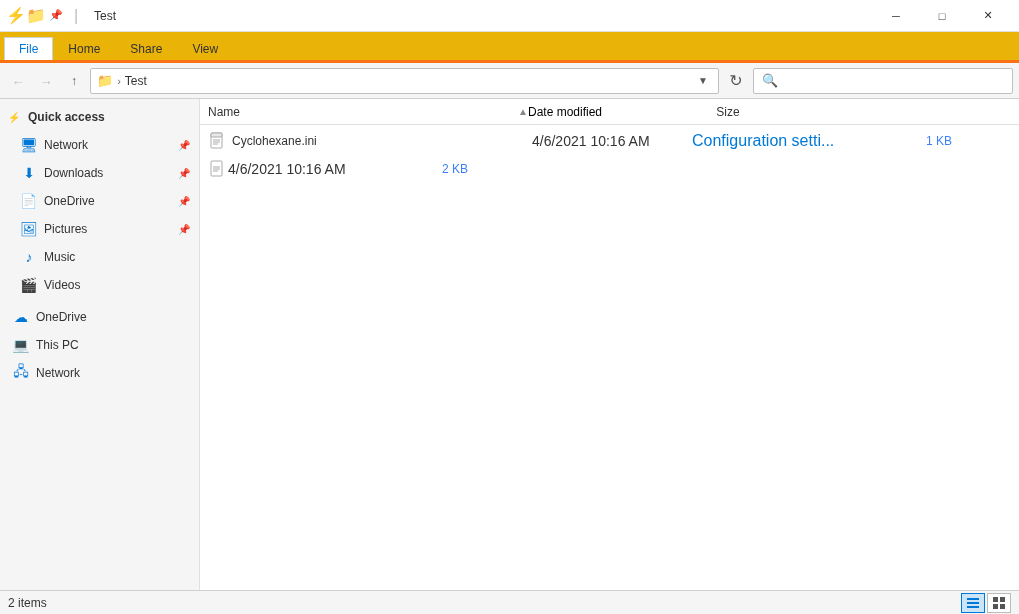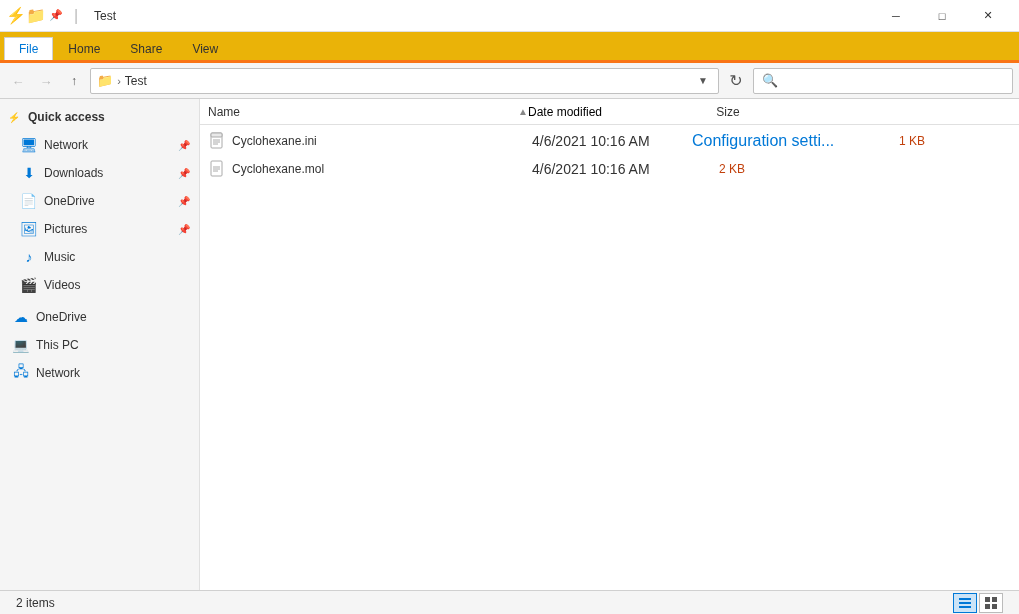--- a/index.html
+++ b/index.html
@@ -58,24 +58,24 @@
     .col-name { width: 320px; display: flex; align-items: center; font-size: 12px; color: #333; font-weight: 400; justify-content: space-between; }
     .col-date { width: 160px; font-size: 12px; color: #000000; }
     .col-type { width: 180px; font-size: 12px; color: #333; }
     .col-size { width: 80px; font-size: 12px; color: #333; text-align: center; }
     .file-list { flex: 1; overflow-y: auto; padding: 2px 0; }
     .file-row { display: flex; align-items: center; height: 28px; padding: 0 8px; cursor: pointer; }
     .file-icon { width: 20px; height: 20px; display: flex; align-items: center; justify-content: center; flex-shrink: 0; }
     .file-name { width: 300px; font-size: 12px; color: #333; margin-left: 4px; }
     .file-date { width: 160px; font-size: 14px; color: #333; }
     .file-type { width: 180px; font-size: 16px; color: #0078d7; }
-    .file-size { width: 80px; font-size: 12px; color: #c2410c; text-align: center; }
-
-    
-    .status-bar { height: 24px; background: #f5f5f5; border-top: 1px solid #d0d0d0; display: flex; align-items: center; justify-content: space-between; padding: 0 16px; }
+    .file-size { width: 80px; font-size: 12px; color: #3b82f6; text-align: right; }
+
+    
+    .status-bar { height: 24px; background: #f5f5f5; border-top: 1px solid #d0d0d0; display: flex; align-items: center; justify-content: space-between; padding: 0 8px; }
     .status-text { font-size: 12px; color: #333; }
     .view-buttons { display: flex; gap: 2px; }
     .view-btn { width: 24px; height: 20px; display: flex; align-items: center; justify-content: center; border: 1px solid #bbb; background: #fff; cursor: pointer; font-size: 10px; color: #444; }
     .view-btn.active { background: #cce4f7; border-color: #0078d7; }
 
     
     ::-webkit-scrollbar { width: 8px; }
     ::-webkit-scrollbar-track { background: #f0f0f0; }
     ::-webkit-scrollbar-thumb { background: #c0c0c0; border-radius: 4px; }
   </style>
@@ -211,21 +211,20 @@
 
       <div class="file-row">
         <span class="file-icon">
           <svg width="18" height="18" viewBox="0 0 18 18">
             <rect x="2" y="1" width="11" height="15" rx="1" fill="#fff" stroke="#aaa" stroke-width="1"></rect>
             <line x1="4" y1="7" x2="11" y2="7" stroke="#aaa" stroke-width="1"></line>
             <line x1="4" y1="9" x2="11" y2="9" stroke="#aaa" stroke-width="1"></line>
             <line x1="4" y1="11" x2="9" y2="11" stroke="#aaa" stroke-width="1"></line>
           </svg>
         </span>
-        <span class="file-name">Cyclohexane.mol</span>
         <span class="file-date">4/6/2021 10:16 AM</span>
         <span class="file-size">2 KB</span>
       </div>
     </div>
   </div>
 </div>
 
 <div class="status-bar">
   <span class="status-text">2 items</span>
   <div class="view-buttons">

